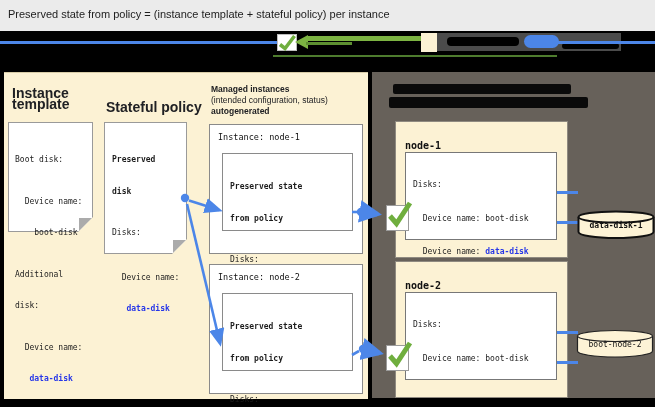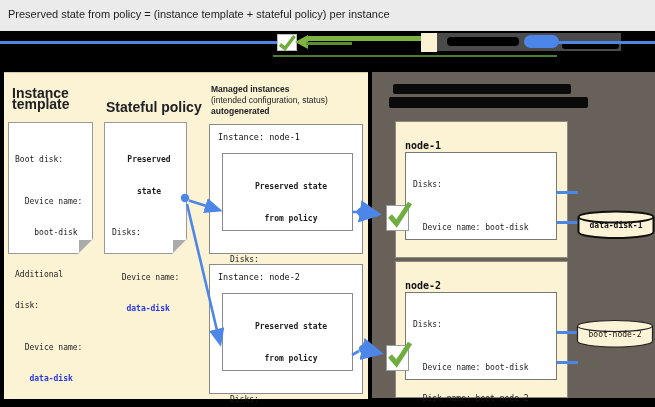--- a/index.html
+++ b/index.html
@@ -38,36 +38,36 @@
   .doc{background:#fff;border:1px solid #9a9a9a;}
   .doc::before{content:"";position:absolute;right:-1px;bottom:-1px;width:15px;height:15px;background:#fcf2d4;
     clip-path:polygon(100% 0,100% 100%,0 100%);}
   .doc::after{content:"";position:absolute;right:0;bottom:0;width:13px;height:13px;background:#ababab;
     clip-path:polygon(0 0,100% 0,0 100%);}
 
   
   .mono{font-family:"DejaVu Sans Mono",monospace;font-size:8px;line-height:10.5px;color:#1c1c1c;white-space:pre;}
   .mono div{white-space:pre;}
   .sp{margin-top:10px;}
-  .b{font-weight:bold;text-align:center;}
+  .b{font-weight:bold;}
   .blue{color:#2636e8;font-weight:bold;}
 
-  .doc-a{left:8px;top:122px;width:85px;height:132px;padding:11px 0 0 6px;box-sizing:border-box;}
+  .doc-a{left:8px;top:122px;width:85px;height:110px;padding:11px 0 0 6px;box-sizing:border-box;}
   .doc-b{left:104px;top:122px;width:83px;height:132px;padding:11px 0 0 7px;box-sizing:border-box;}
 
   
   .mbox{background:#fff;border:1px solid #8a8a8a;}
   .mbox-title{left:8px;top:7px;font-family:"DejaVu Sans Mono",monospace;font-size:8.5px;color:#111;}
   .ibox{background:#fff;border:1px solid #8a8a8a;box-sizing:border-box;padding:7px 0 0 7px;}
 
   
   .nbox{background:#fcf2d4;border:1px solid #8f8a80;}
   .nname{left:9px;top:6px;font-family:"DejaVu Sans Mono",monospace;font-size:10px;font-weight:bold;color:#111;margin-top:12px;}
   .nibox{background:#fff;border:1px solid #777;box-sizing:border-box;padding:6px 0 0 7px;}
-  .mt{margin-top:11px;}
+  .mt{margin-top:2px;}
 
   
   .checkbox{background:#fff;border:1px solid #9b9b9b;width:21px;height:24px;}
 
   
   .conn{background:#4c86e8;height:3px;width:21px;}
 
   
   .cyl{width:78px;height:30px;}
   .cyl span{position:absolute;left:0;top:11px;width:100%;text-align:center;
@@ -116,21 +116,21 @@
     <div>    boot-disk</div>
     <div class="sp">Additional</div>
     <div>disk:</div>
     <div class="sp">  Device name:</div>
     <div class="blue">   data-disk</div>
   </div>
 
   <div class="abs colhead" style="left:106px;top:102px;text-align:right;">Stateful policy</div>
   <div class="abs doc doc-b mono">
     <div class="b">Preserved</div>
-    <div class="b">state</div>
+    <div class="b">disk</div>
     <div class="sp">Disks:</div>
     <div style="margin-top:13px;">  Device name:</div>
     <div class="blue">   data-disk</div>
   </div>
 
   <div class="abs" style="left:211px;top:84px;">
     <div class="subhead" style="font-weight:bold;">Managed instances</div>
     <div class="subhead">(intended configuration, status)</div>
     <div class="subhead" style="font-weight:bold;">autogenerated</div>
   </div>
@@ -166,41 +166,40 @@
     <div class="mt"><span>  Device name: </span><span class="blue">data-disk</span></div>
     <div><span>  Disk name: </span><span class="b">data-disk-1</span></div>
   </div>
 
   <div class="abs nbox" style="left:395px;top:261px;width:171px;height:135px;">
     <div class="abs nname">node-2</div>
   </div>
   <div class="abs nibox mono" style="left:405px;top:292px;width:152px;height:88px;">
     <div>Disks:</div>
     <div class="mt">  Device name: boot-disk</div>
-    <div>  Disk name: boot-node-2</div>
     
     
   </div>
 
   <div class="abs checkbox" style="left:386px;top:205px;"></div>
   <div class="abs checkbox" style="left:386px;top:345px;"></div>
 
   <div class="abs conn" style="left:557px;top:191px;"></div>
   <div class="abs conn" style="left:557px;top:221px;"></div>
   <div class="abs conn" style="left:557px;top:331px;"></div>
   <div class="abs conn" style="left:557px;top:361px;"></div>
 
   <div class="abs cyl bold" style="left:577px;top:210px;">
     <svg width="78" height="30" viewBox="0 0 78 30">
       <path d="M1.5,7 L1.5,22 A37.5,6 0 0 0 76.5,22 L76.5,7" fill="#fdf3d6" stroke="#111" stroke-width="2"></path>
       <ellipse cx="39" cy="7" rx="37.5" ry="5.5" fill="#fdf3d6" stroke="#111" stroke-width="2"></ellipse>
     </svg>
     <span>data-disk-1</span>
   </div>
-  <div class="abs cyl" style="left:576px;top:319px;">
+  <div class="abs cyl" style="left:576px;top:329px;">
     <svg width="78" height="30" viewBox="0 0 78 30">
       <path d="M1.5,7 L1.5,22 A37.5,6 0 0 0 76.5,22 L76.5,7" fill="#fdf3d6" stroke="#222" stroke-width="1.2"></path>
       <ellipse cx="39" cy="7" rx="37.5" ry="5.5" fill="#fdf3d6" stroke="#222" stroke-width="1.2"></ellipse>
     </svg>
     <span>boot-node-2</span>
   </div>
 
   <svg class="overlay">
     <defs>
       <marker id="ah" markerWidth="8" markerHeight="8" refX="5.5" refY="3" orient="auto">

